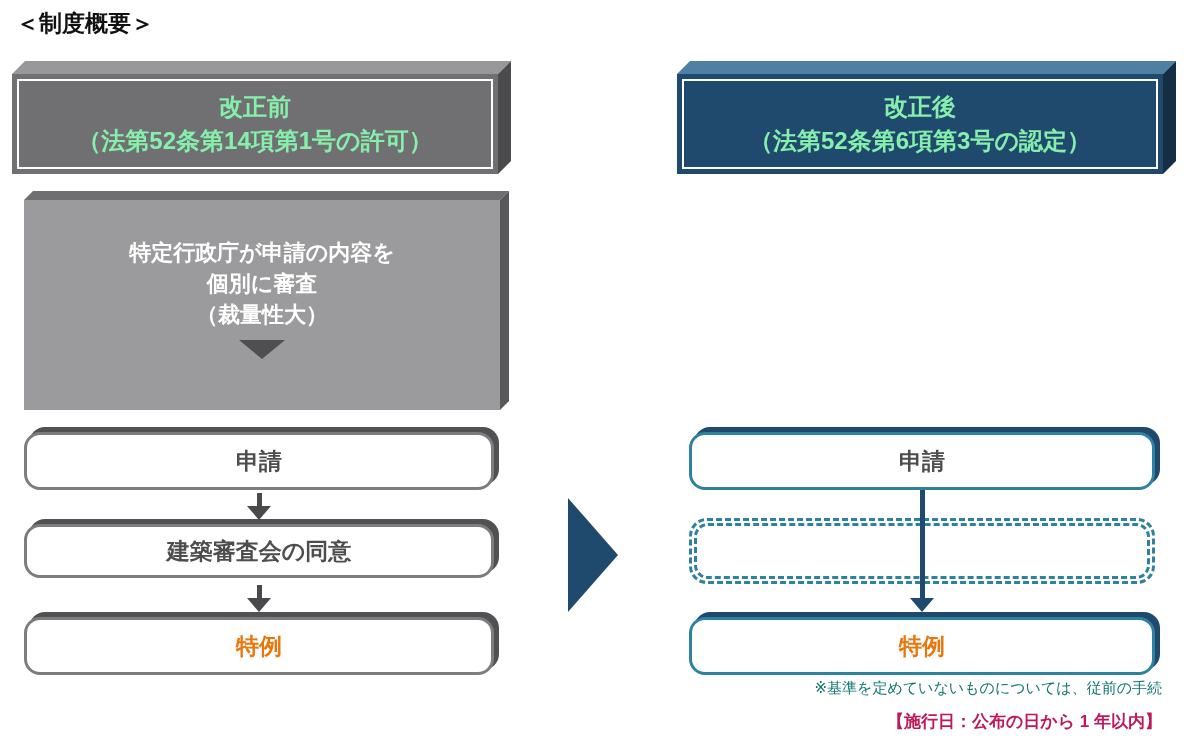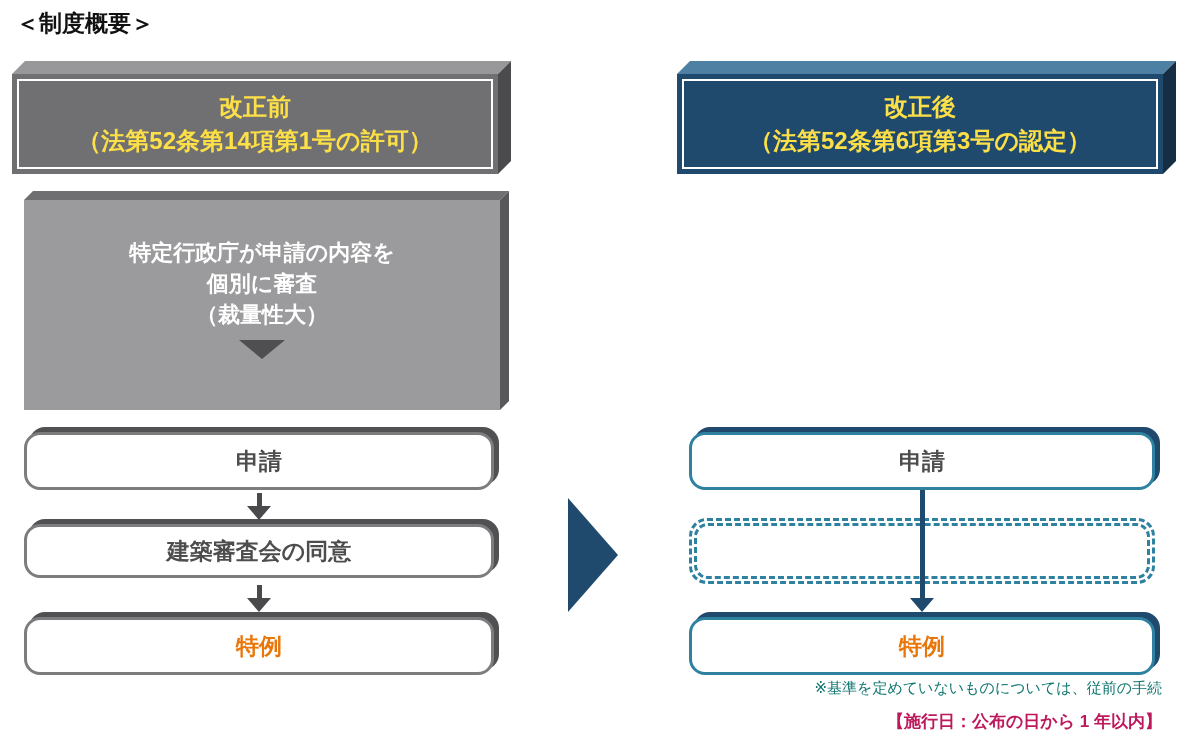--- a/index.html
+++ b/index.html
@@ -24,21 +24,21 @@
   }
   .box3d .face {
     position:absolute; inset:0; background:var(--face-c);
     display:flex; flex-direction:column; align-items:center; justify-content:center;
     text-align:center; z-index:1;
   }
   .hdr { --d:13px; }
   .hdr.gray { --face-c:#707072; --top-c:#98989a; --right-c:#4b4b4d; }
   .hdr.navy { --face-c:#1f4a6e; --top-c:#4d80a3; --right-c:#152e44; }
   .hdr .inner { position:absolute; inset:5px; border:2px solid #ffffff; pointer-events:none; }
-  .hdr .hline { position:relative; font-size:24px; font-weight:bold; color:#fde047; line-height:34px; }
+  .hdr .hline { position:relative; font-size:24px; font-weight:bold; color:#86efac; line-height:34px; }
 
   .cbox.gray { --d:9px; --face-c:#9b9b9d; --top-c:#6f6f71; --right-c:#58585a; }
   .cbox.teal { --d:8px; --face-c:#2f81a0; --top-c:#1d4a6b; --right-c:#1d4a6b; }
   .cline { font-size:22px; font-weight:bold; color:#ffffff; line-height:31px; }
   .tri-down {
     width:0; height:0; margin:10px auto 14px auto;
     border-left:23px solid transparent; border-right:23px solid transparent;
     border-top:19px solid var(--tri-c);
   }
   .cbox.gray .tri-down { --tri-c:#4f4f51; }

